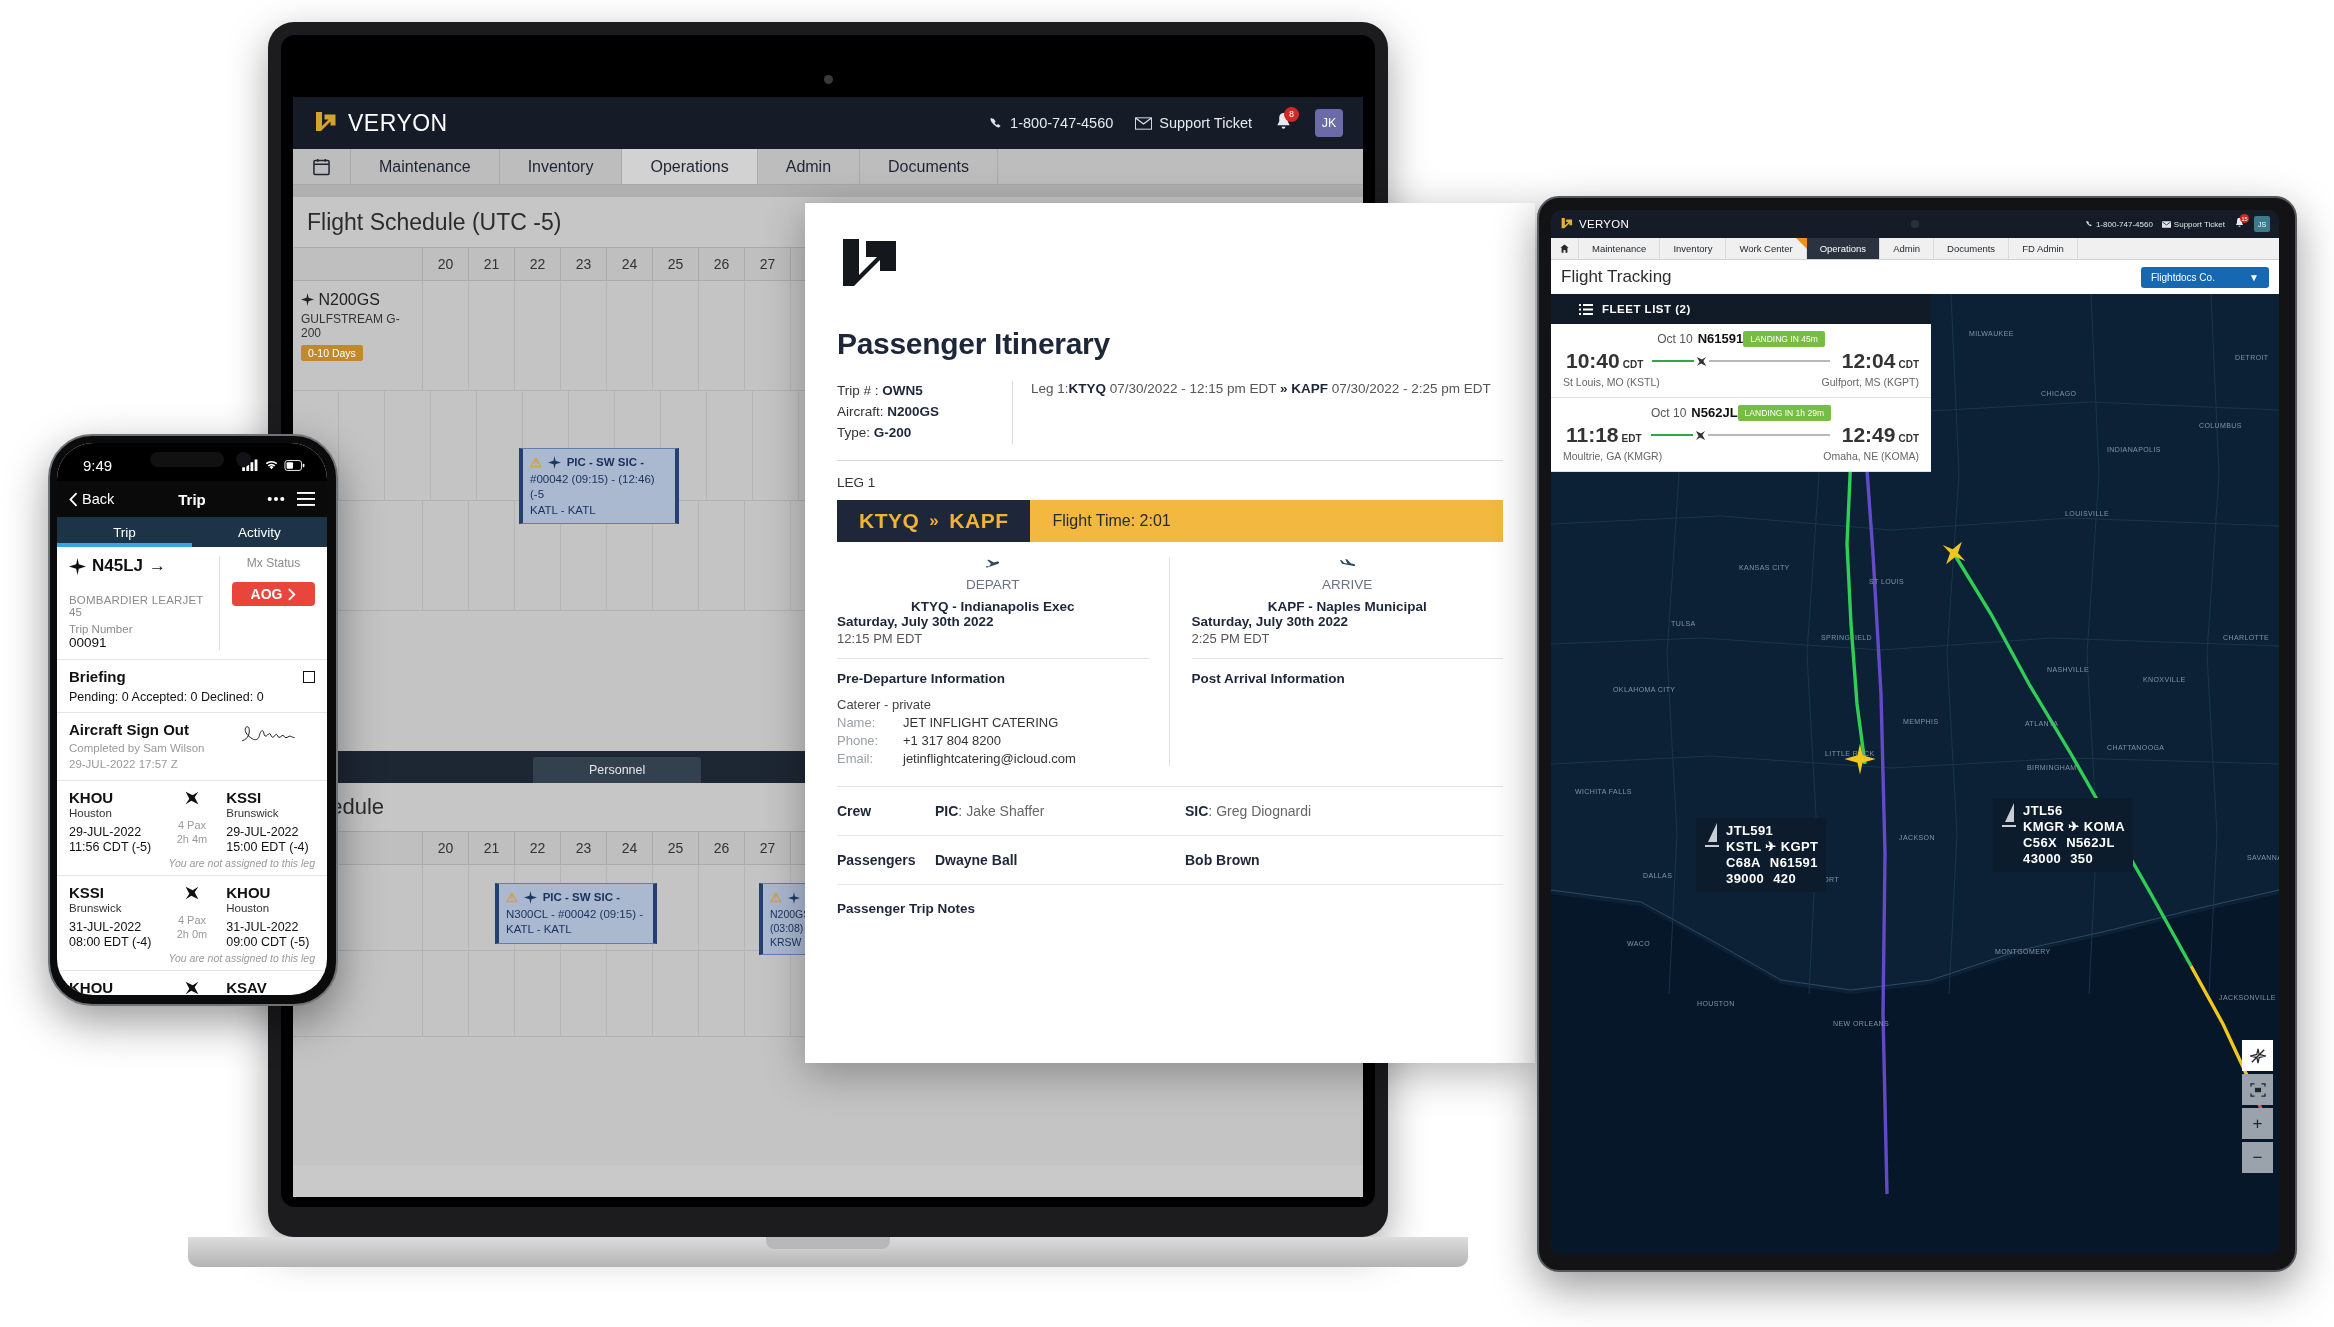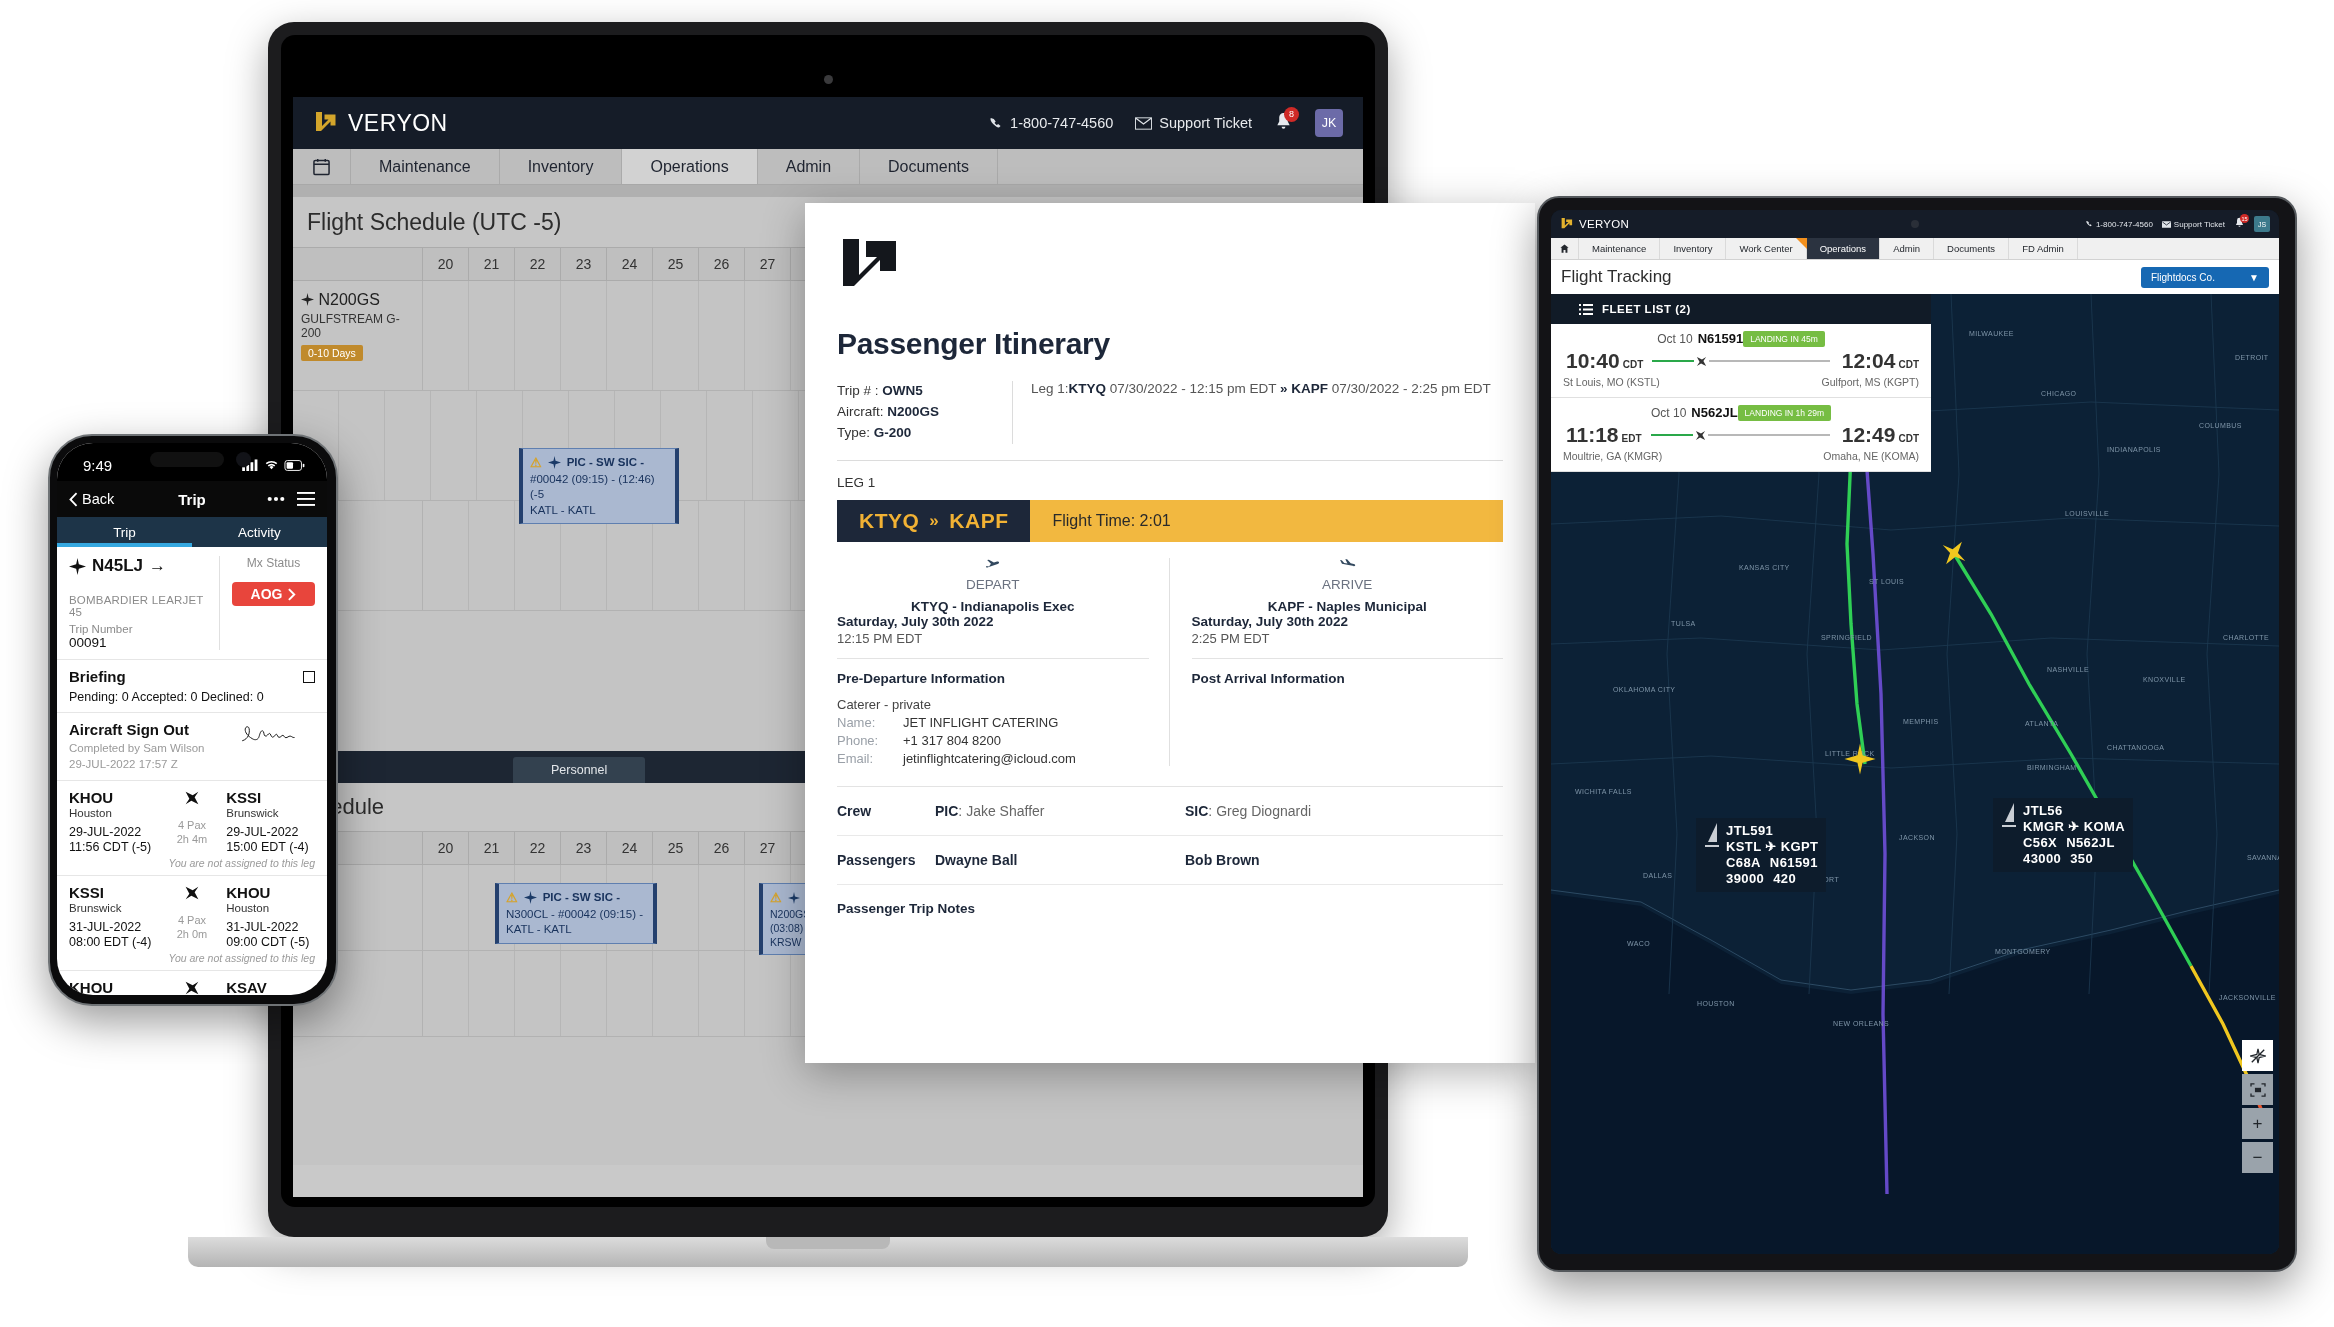--- a/index.html
+++ b/index.html
@@ -61,22 +61,22 @@
     font-size:10.5px; padding:2px 7px; border-radius:2px; }
   .grid-cells { flex:1; display:flex; }
   .grid-cell { width:46px; border-right:1px solid #b6b6b6; }
   .trip-chip { position:absolute; background:#aab8d0; border:1px solid #5f7fb0;
     border-left:4px solid #24406e; border-right:4px solid #24406e; padding:5px 7px;
     font-size:11.5px; color:#18325c; line-height:1.35; }
   .chip-top { display:flex; align-items:center; gap:6px; font-weight:bold; }
   .chip-warn { color:#d6a32a; font-size:13px; }
 
   .lower-tabs { height:32px; background:#1d2633; display:flex; align-items:flex-end; padding-left:220px;}
-  .lower-tab { background:#33414f; color:#e3e6ea; font-size:12.5px; padding:6px 38px;
-    border-top-left-radius:3px; border-top-right-radius:3px; }
+  .lower-tab { background:#33414f; color:#e3e6ea; font-size:12.5px; padding:6px 56px;
+    border-top-left-radius:3px; border-top-right-radius:3px;margin-left:20px; }
   .sched2-head { height:48px; background:#c6c6c6; display:flex; align-items:center; padding:0 14px; }
   .sched2-title { font-size:22px; color:#2c2c2c; }
 
   
   .doc { position:absolute; left:805px; top:203px; width:730px; height:860px; background:#fff;
     box-shadow:0 10px 40px rgba(0,0,0,.30); padding:34px 32px 0 32px; }
   .doc-logo { width:70px; height:64px; position:relative; margin-bottom:26px; }
   .doc-h1 { font-size:30px; color:#1d2739; font-weight:bold; letter-spacing:-.3px; }
   .doc-meta { display:flex; margin-top:20px; padding-bottom:16px; border-bottom:1px solid #dcdcdc;justify-content:center; }
   .doc-meta-left { width:175px; font-size:13.5px; color:#333; line-height:1.55; padding-right:14px; }

